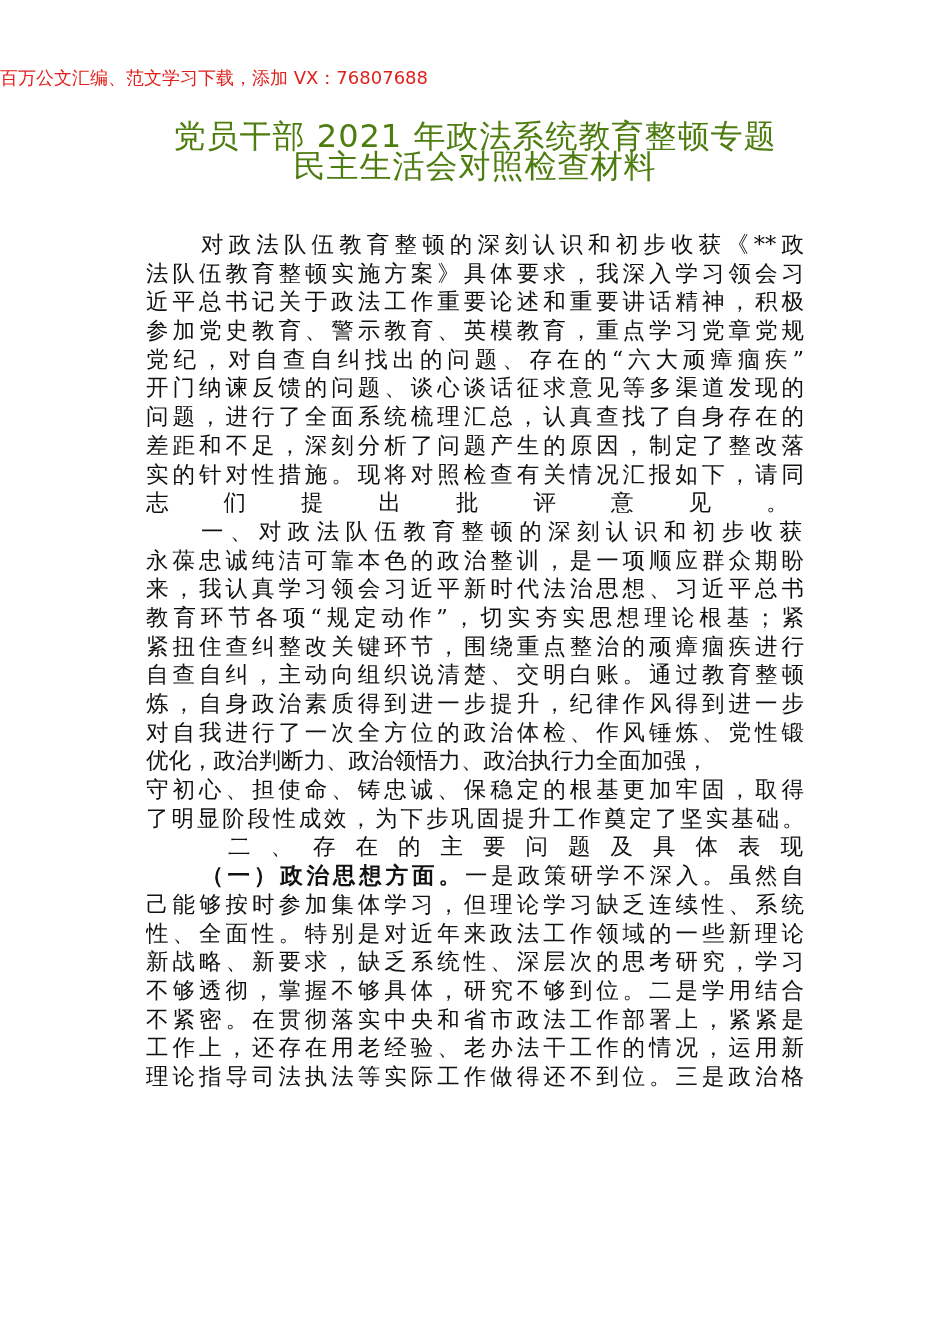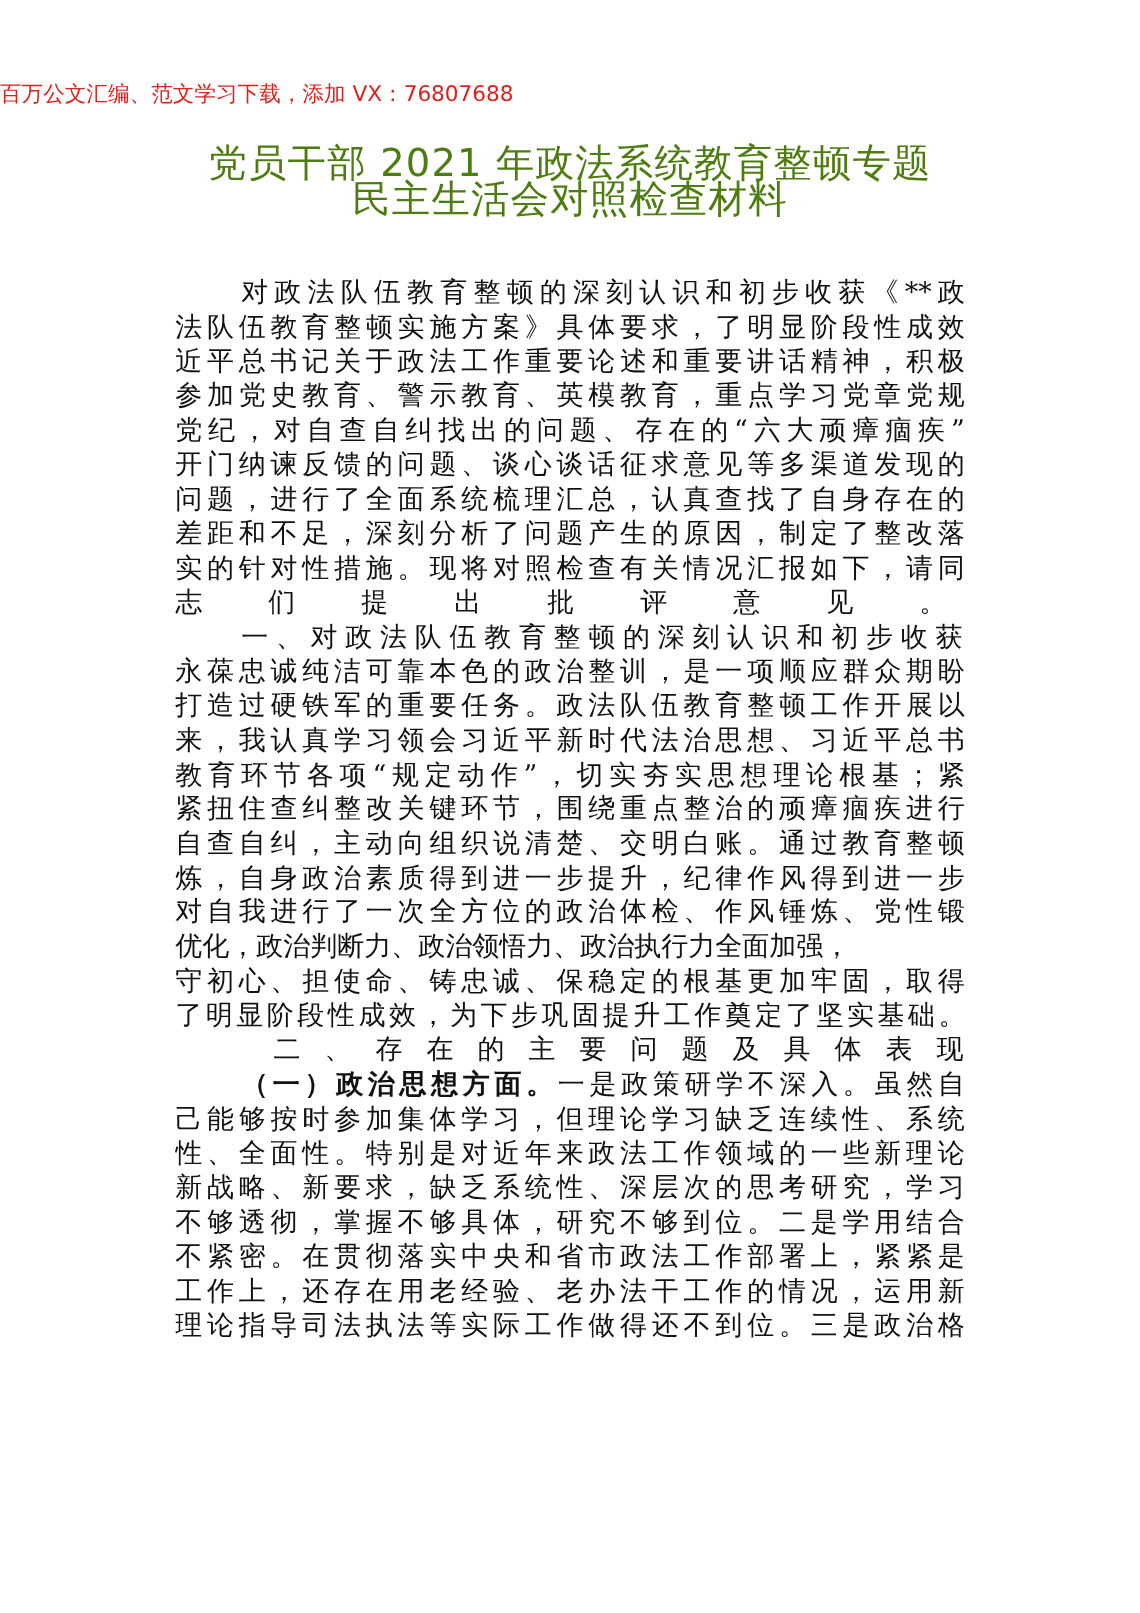--- a/index.html
+++ b/index.html
@@ -29,32 +29,31 @@
 </head>
 <body>
 
 <div class="page">
   <div class="header-note">百万公文汇编、范文学习下载，添加 VX：76807688</div>
   <div class="title l1">党员干部 2021 年政法系统教育整顿专题</div>
   <div class="title l2">民主生活会对照检查材料</div>
 
   <div class="body">
     <div class="line indent">对政法队伍教育整顿的深刻认识和初步收获《**政</div>
-    <div class="line">法队伍教育整顿实施方案》具体要求，了明显阶段性成效</div>
+    <div class="line">法队伍教育整顿实施方案》具体要求，我深入学习领会习</div>
     <div class="line">近平总书记关于政法工作重要论述和重要讲话精神，积极</div>
     <div class="line">参加党史教育、警示教育、英模教育，重点学习党章党规</div>
     <div class="line">党纪，对自查自纠找出的问题、存在的“六大顽瘴痼疾”</div>
     <div class="line">开门纳谏反馈的问题、谈心谈话征求意见等多渠道发现的</div>
     <div class="line">问题，进行了全面系统梳理汇总，认真查找了自身存在的</div>
     <div class="line">差距和不足，深刻分析了问题产生的原因，制定了整改落</div>
     <div class="line">实的针对性措施。现将对照检查有关情况汇报如下，请同</div>
     <div class="line" style="letter-spacing:55px;">志们提出批评意见。</div>
     <div class="line indent" style="letter-spacing:2px;">一、对政法队伍教育整顿的深刻认识和初步收获</div>
     <div class="line">永葆忠诚纯洁可靠本色的政治整训，是一项顺应群众期盼</div>
-    <div class="line">打造过硬铁军的重要任务。政法队伍教育整顿工作开展以</div>
     <div class="line">来，我认真学习领会习近平新时代法治思想、习近平总书</div>
     <div class="line">教育环节各项“规定动作”，切实夯实思想理论根基；紧</div>
     <div class="line">紧扭住查纠整改关键环节，围绕重点整治的顽瘴痼疾进行</div>
     <div class="line">自查自纠，主动向组织说清楚、交明白账。通过教育整顿</div>
     <div class="line">炼，自身政治素质得到进一步提升，纪律作风得到进一步</div>
     <div class="line">对自我进行了一次全方位的政治体检、作风锤炼、党性锻</div>
     <div class="line noj">优化，政治判断力、政治领悟力、政治执行力全面加强，</div>
     <div class="line">守初心、担使命、铸忠诚、保稳定的根基更加牢固，取得</div>
     <div class="line" style="letter-spacing:-0.6px;">了明显阶段性成效，为下步巩固提升工作奠定了坚实基础。</div>
     <div class="line indent2" style="letter-spacing:20px;">二、存在的主要问题及具体表现</div>

